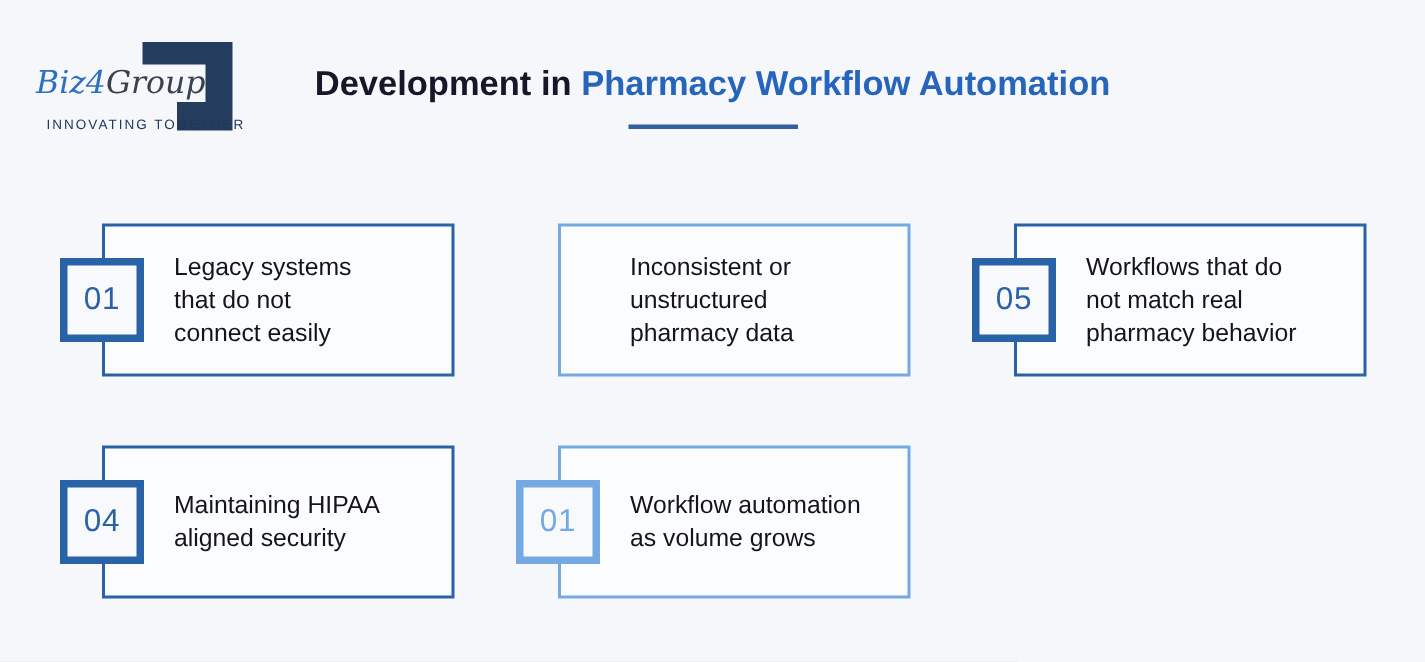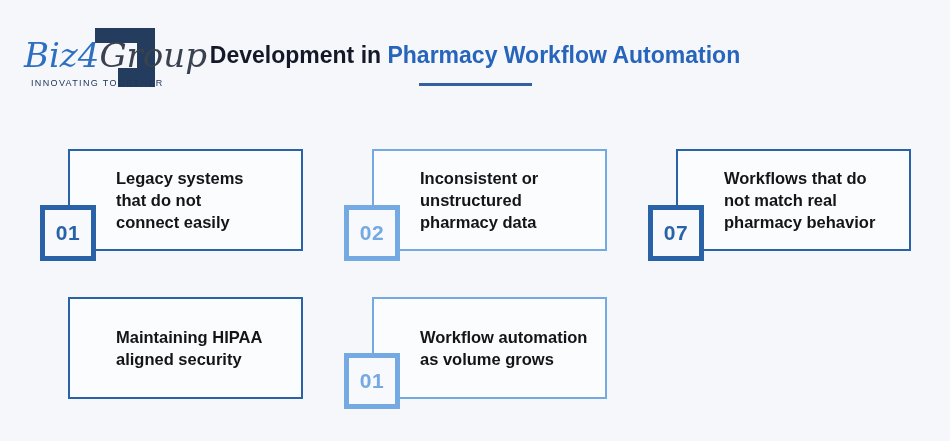--- a/index.html
+++ b/index.html
@@ -1,36 +1,36 @@
 <!DOCTYPE html>
 <html style="--dark: #2a62a7; --light: #74a9e2; --hl: #2765bd; --divider: #33609f; --brand-blue: #2e6fc2;"><head>
 <meta charset="utf-8">
 <style>
   html,body{margin:0;padding:0;background:#e8eaee;font-family:"Liberation Sans",sans-serif;}
   .page{position:relative;width:950px;height:441px;background:#f5f7fa;overflow:hidden;}
 
   
   .logo{position:absolute;left:22px;top:18px;width:145px;height:82px;}
   .logo-shape{position:absolute;left:0;top:0;width:145px;height:82px;}
-  .brand{position:absolute;left:2px;top:20px;font-family:"DejaVu Serif",serif;font-style:italic;font-size:34px;line-height:34px;white-space:nowrap;z-index:2;}
+  .brand{position:absolute;left:2px;top:20px;font-family:"DejaVu Serif",serif;font-style:italic;font-size:21px;line-height:34px;white-space:nowrap;z-index:2;}
   .brand .blue{color:var(--brand-blue);}
   .brand .gray{color:#3a4250;}
   .tagline{position:absolute;left:9px;top:60px;font-size:9px;font-weight:400;letter-spacing:1.35px;color:#21375c;z-index:2;white-space:nowrap;}
 
   
   .header{position:absolute;left:0;top:40px;width:100%;text-align:center;z-index:1;}
   .title{margin:0;font-size:23px;line-height:30px;font-weight:700;color:#151829;}
   .title .hl{color:var(--hl);}
   .divider{width:113px;height:3px;background:var(--divider);margin:13px auto 0;}
 
   
   .grid{position:absolute;left:68px;top:149px;display:grid;grid-template-columns:repeat(3,235px);column-gap:69px;row-gap:46px;}
   .card{position:relative;width:235px;height:102px;box-sizing:border-box;border:2px solid var(--dark);background:#fbfcfe;display:flex;align-items:center;}
-  .card .txt{padding-left:46px;padding-right:4px;font-size:16.5px;line-height:22px;font-weight:700;color:#141419;white-space:pre-line;}
-  .num{position:absolute;left:-30px;top:50%;transform:translateY(-50%);width:46px;height:46px;box-sizing:content-box;border:5px solid var(--dark);background:#f7f9fc;display:flex;align-items:center;justify-content:center;font-size:21px;font-weight:700;color:var(--dark);letter-spacing:.5px;z-index:2;margin-top:33px;}
+  .card .txt{padding-left:46px;padding-right:4px;font-size:16.5px;line-height:22px;font-weight:400;color:#141419;white-space:pre-line;}
+  .num{position:absolute;left:-30px;top:50%;transform:translateY(-50%);width:46px;height:46px;box-sizing:content-box;border:5px solid var(--dark);background:#f7f9fc;display:flex;align-items:center;justify-content:center;font-size:21px;font-weight:400;color:var(--dark);letter-spacing:.5px;z-index:2;}
   .card--light{border-color:var(--light);}
   .card--light .num{border-color:var(--light);color:var(--light);}
 </style>
 </head>
 <body>
 
 <div class="page" style="background: rgb(245, 247, 250);">
 
   <div class="logo">
     <svg class="logo-shape" viewBox="0 0 145 82" xmlns="http://www.w3.org/2000/svg">
@@ -49,34 +49,34 @@
 
   <div class="grid" id="grid">
     <div class="card card--dark">
       <div class="num">01</div>
       <div class="txt">Legacy systems
 that do not
 connect easily</div>
     </div>
 
     <div class="card card--light">
-      <div class="num">02</div>
       <div class="txt">Inconsistent or
 unstructured
 pharmacy data</div>
     </div>
 
     <div class="card card--dark">
-      <div class="num">07</div>
+      <div class="num">05</div>
       <div class="txt">Workflows that do
 not match real
 pharmacy behavior</div>
     </div>
 
     <div class="card card--dark">
+      <div class="num">04</div>
       <div class="txt">Maintaining HIPAA
 aligned security</div>
     </div>
 
     <div class="card card--light">
       <div class="num">01</div>
       <div class="txt">Workflow automation
 as volume grows</div>
     </div>
   </div>

